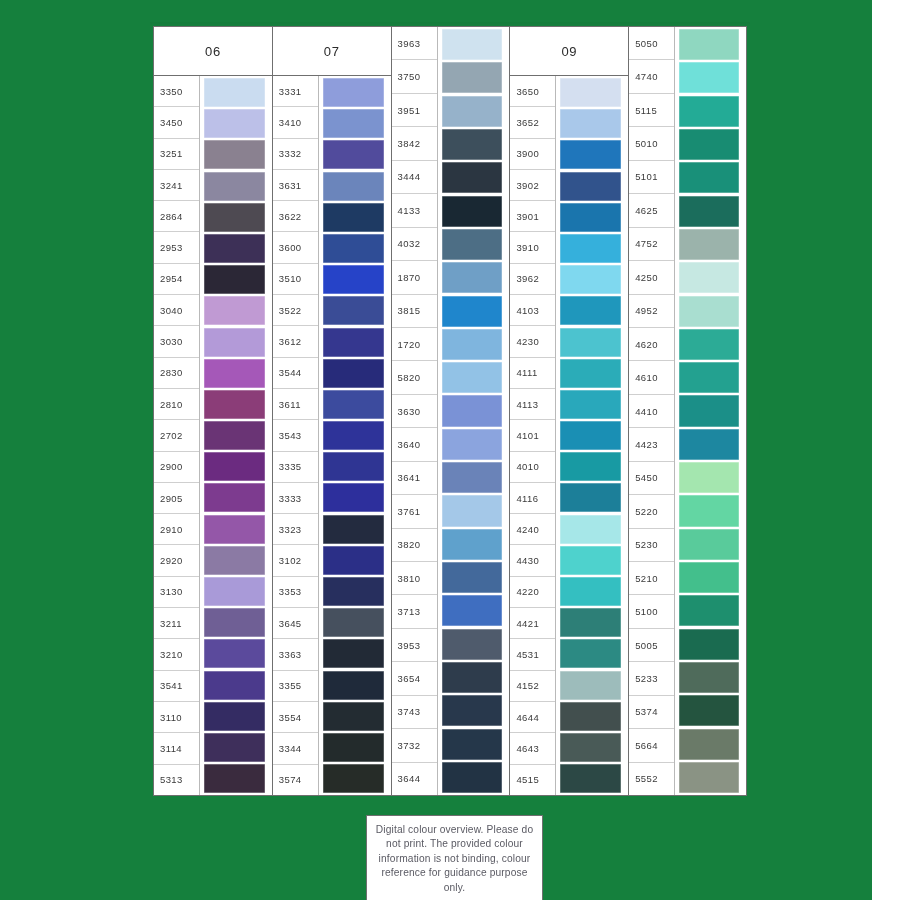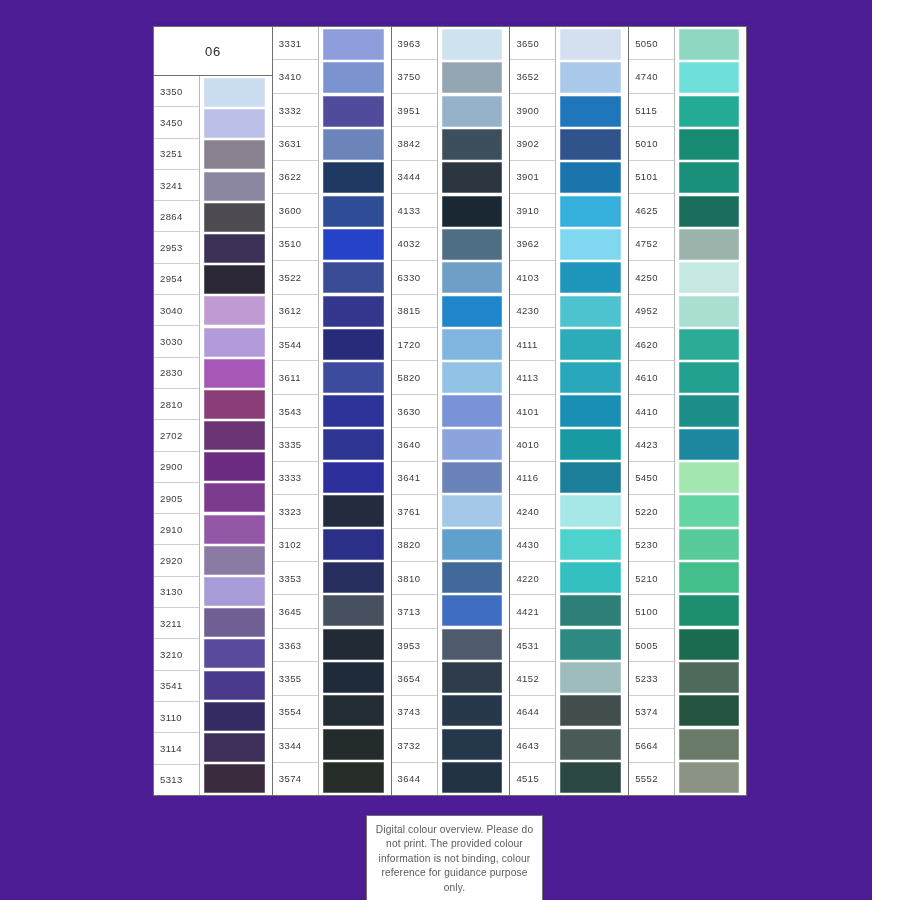--- a/index.html
+++ b/index.html
@@ -9,21 +9,21 @@
     width: 900px;
     height: 900px;
     overflow: hidden;
     font-family: "Liberation Sans", sans-serif;
   }
 
   #page {
     position: relative;
     width: 872px;
     height: 900px;
-    background: #4c1d95;
+    background: #15803d;
     text-decoration: underline;
   }
 
   .columns-wrap {
     position: absolute;
     left: 153px;
     top: 26px;
     width: 594px;
     display: flex;
     flex-direction: row;
@@ -182,20 +182,21 @@
             <div class="swatch" title="3211" style="background: rgb(111, 95, 149);"></div>
             <div class="swatch" title="3210" style="background: rgb(91, 74, 156);"></div>
             <div class="swatch" title="3541" style="background: rgb(75, 58, 140);"></div>
             <div class="swatch" title="3110" style="background: rgb(52, 44, 99);"></div>
             <div class="swatch" title="3114" style="background: rgb(62, 47, 91);"></div>
             <div class="swatch" title="3536" style="background: rgb(58, 43, 62);"></div>
           </div>
         </div>
       </div>
       <div class="chart-col">
+        <div class="col-header">07</div>
         <div class="col-body">
           <div class="code-col">
             <div class="code-cell">3331</div>
             <div class="code-cell">3410</div>
             <div class="code-cell">3332</div>
             <div class="code-cell">3631</div>
             <div class="code-cell">3622</div>
             <div class="code-cell">3600</div>
             <div class="code-cell">3510</div>
             <div class="code-cell">3522</div>
@@ -245,21 +246,21 @@
       <div class="chart-col">
         <div class="col-body">
           <div class="code-col">
             <div class="code-cell">3963</div>
             <div class="code-cell">3750</div>
             <div class="code-cell">3951</div>
             <div class="code-cell">3842</div>
             <div class="code-cell">3444</div>
             <div class="code-cell">4133</div>
             <div class="code-cell">4032</div>
-            <div class="code-cell">6330</div>
+            <div class="code-cell">1870</div>
             <div class="code-cell">3815</div>
             <div class="code-cell">1720</div>
             <div class="code-cell">5820</div>
             <div class="code-cell">3630</div>
             <div class="code-cell">3640</div>
             <div class="code-cell">3641</div>
             <div class="code-cell">3761</div>
             <div class="code-cell">3820</div>
             <div class="code-cell">3810</div>
             <div class="code-cell">3713</div>
@@ -290,20 +291,21 @@
             <div class="swatch" title="3713" style="background: rgb(63, 110, 192);"></div>
             <div class="swatch" title="3953" style="background: rgb(79, 91, 108);"></div>
             <div class="swatch" title="3654" style="background: rgb(46, 60, 76);"></div>
             <div class="swatch" title="3743" style="background: rgb(40, 56, 76);"></div>
             <div class="swatch" title="3732" style="background: rgb(37, 55, 74);"></div>
             <div class="swatch" title="3644" style="background: rgb(34, 51, 68);"></div>
           </div>
         </div>
       </div>
       <div class="chart-col">
+        <div class="col-header">09</div>
         <div class="col-body">
           <div class="code-col">
             <div class="code-cell">3650</div>
             <div class="code-cell">3652</div>
             <div class="code-cell">3900</div>
             <div class="code-cell">3902</div>
             <div class="code-cell">3901</div>
             <div class="code-cell">3910</div>
             <div class="code-cell">3962</div>
             <div class="code-cell">4103</div>

